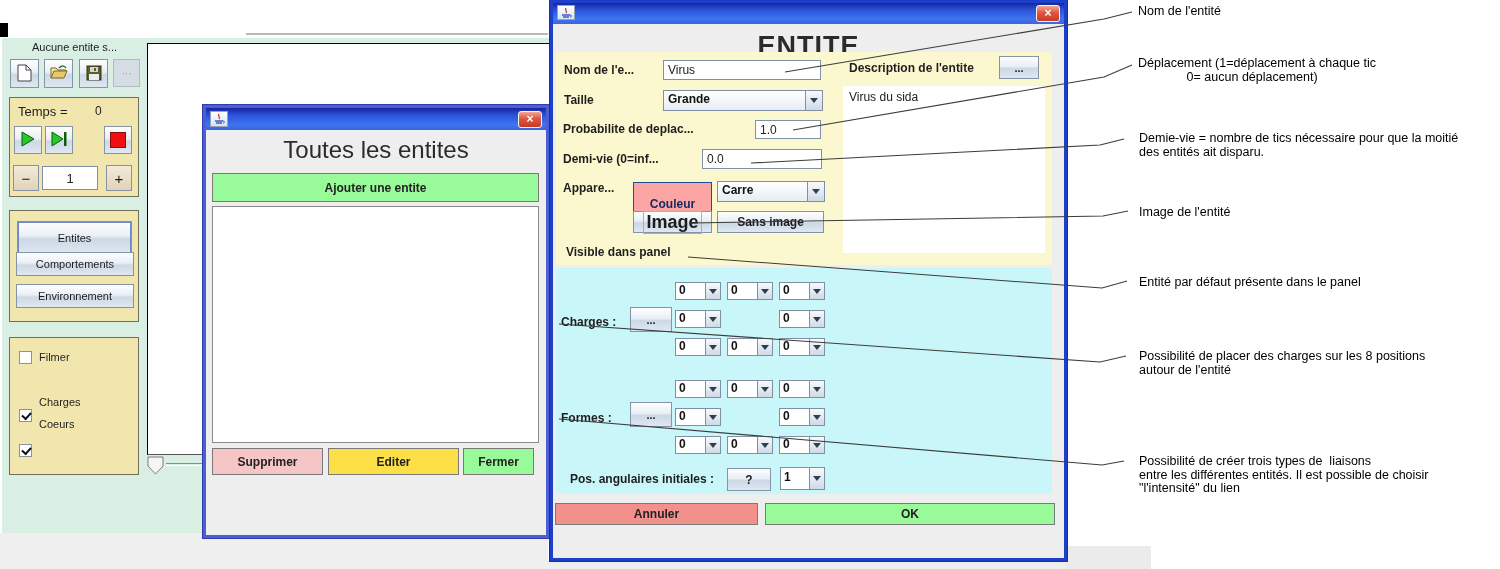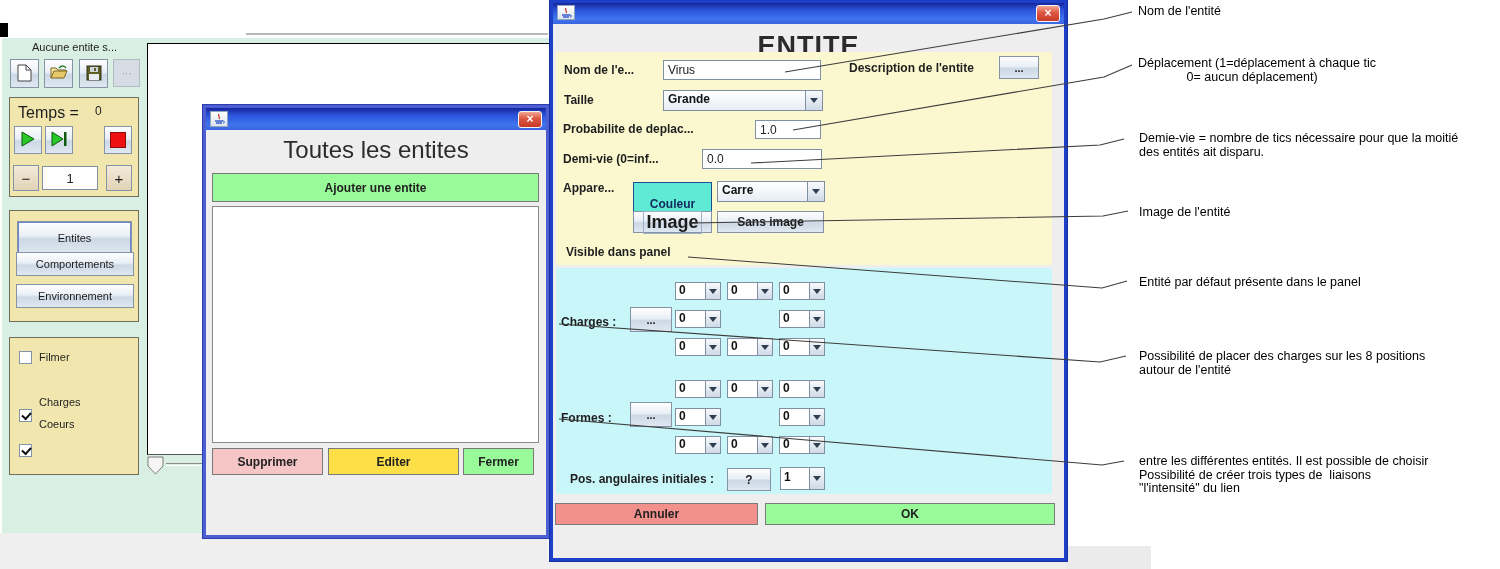--- a/index.html
+++ b/index.html
@@ -106,21 +106,21 @@
           <rect x="4" y="2" width="8" height="5" fill="#cfd6de"></rect>
           <rect x="8" y="3" width="2" height="3" fill="#5d5d24"></rect>
           <rect x="3" y="9" width="10" height="6" fill="#e9edf2"></rect>
         </svg></span>
   </div>
   <div class="abs jbtn disabled" style="left:113px;top:59px;width:27px;height:28px;font-size:10px;">
     <span style="color:#9aa2ab;">···</span>
   </div>
 
   <div class="abs panel" style="left: 9px; top: 97px; width: 130px; height: 100px; background-color: rgb(241, 231, 174);"></div>
-  <div class="abs plain" style="left:18px;top:104px;font-size:16px;">Temps =</div>
+  <div class="abs plain" style="left:18px;top:104px;font-size:13px;">Temps =</div>
   <div class="abs plain" style="left:95px;top:104px;font-size:12px;">0</div>
   <div class="abs jbtn" style="left:14px;top:126px;width:28px;height:28px;">
     <span><svg width="18" height="18">
           <path d="M3,2 L15,9 L3,16 z" fill="#28c828" stroke="#0f5a0f"></path>
         </svg></span>
   </div>
   <div class="abs jbtn" style="left:45px;top:126px;width:28px;height:28px;">
     <span><svg width="18" height="18">
           <path d="M2,2 L13,9 L2,16 z" fill="#28c828" stroke="#0f5a0f"></path>
           <rect x="14" y="2" width="2.5" height="14" fill="#0f5a0f"></rect>
@@ -187,35 +187,38 @@
     <div class="a">
         <span class="tri"></span>
       </div>
   </div>
   <div class="abs label" style="left:564px;top:93px;">Taille</div>
   <div class="abs label" style="left:563px;top:122px;">Probabilite de deplac...</div>
   <input class="abs jinput" style="left: 755px; top: 120px; width: 66px; height: 19px;" value="1.0">
   <div class="abs label" style="left:563px;top:152px;">Demi-vie (0=inf...</div>
   <input class="abs jinput" style="left: 702px; top: 149px; width: 120px; height: 20px;" value="0.0">
   <div class="abs label" style="left:563px;top:181px;">Appare...</div>
-  <div class="abs flatbtn" style="left: 633px; top: 182px; width: 79px; height: 44px; color: rgb(18, 42, 92); border-color: rgb(29, 77, 150); background-color: #5eead4;">Couleur</div>
+  <div class="abs flatbtn" style="left: 633px; top: 182px; width: 79px; height: 44px; color: rgb(18, 42, 92); border-color: rgb(29, 77, 150); background-color: #fca5a5;">Couleur</div>
   <div class="abs combo" style="left:717px;top:181px;width:108px;height:21px;">
     <div class="v">Carre</div>
     <div class="a">
         <span class="tri"></span>
       </div>
   </div>
   <div class="abs jbtn bold" style="left:633px;top:211px;width:79px;height:22px;font-size:18px;">
     <span style="box-shadow:0 0 0 1px #9fb1c6;padding:0 2px;">Image</span>
   </div>
   <div class="abs jbtn bold" style="left:717px;top:211px;width:107px;height:22px;font-size:12px;">Sans image</div>
   <div class="abs label" style="left:566px;top:245px;">Visible dans panel</div>
   <div class="abs jcheck checked" style="left:676px;top:243px;"></div>
   <div class="abs label" style="left:849px;top:61px;">Description de l'entite</div>
   <div class="abs jbtn bold" style="left:999px;top:56px;width:40px;height:23px;">...</div>
+  <div class="abs" style="left:843px;top:86px;width:202px;height:167px;background:#fff;font-size:12px;color:#222;padding:4px 6px;">
+    <span>Virus du sida</span>
+  </div>
 
   <div class="abs" style="left: 556px; top: 268px; width: 496px; height: 226px; background-color: rgb(201, 246, 248);"></div>
 
   <div class="abs label" style="left:561px;top:315px;">Charges :</div>
   <div class="abs jbtn bold" style="left:630px;top:307px;width:42px;height:25px;">...</div>
   <div class="abs mini" style="left:675px;top:282px;">
       <div class="v">0</div>
       <div class="a">
         <span class="tri"></span>
       </div>
@@ -325,21 +328,21 @@
 
   <div class="abs flatbtn" style="left: 555px; top: 503px; width: 203px; height: 22px; background-color: rgb(242, 145, 140);">Annuler</div>
   <div class="abs flatbtn" style="left: 765px; top: 503px; width: 290px; height: 22px; background-color: rgb(152, 250, 152);">OK</div>
 
   <div class="abs ann" style="left:1138px;top:5px;"><div>Nom de l'entité</div></div>
   <div class="abs ann" style="left:1138px;top:57px;"><div>Déplacement (1=déplacement à chaque tic</div><div>              0= aucun déplacement)</div></div>
   <div class="abs ann" style="left:1139px;top:132px;"><div>Demie-vie = nombre de tics nécessaire pour que la moitié</div><div>des entités ait disparu.</div></div>
   <div class="abs ann" style="left:1139px;top:206px;"><div>Image de l'entité</div></div>
   <div class="abs ann" style="left:1139px;top:276px;"><div>Entité par défaut présente dans le panel</div></div>
   <div class="abs ann" style="left:1139px;top:350px;"><div>Possibilité de placer des charges sur les 8 positions</div><div>autour de l'entité</div></div>
-  <div class="abs ann" style="left:1139px;top:455px;"><div>entre les différentes entités. Il est possible de choisir</div><div>Possibilité de créer trois types de  liaisons</div><div>"l'intensité" du lien</div></div>
+  <div class="abs ann" style="left:1139px;top:455px;"><div>Possibilité de créer trois types de  liaisons</div><div>entre les différentes entités. Il est possible de choisir</div><div>"l'intensité" du lien</div></div>
 
   <svg class="overlay" width="1500" height="569">
     <g fill="none" stroke="#3c3c3c" stroke-width="1.1">
       <polyline points="785,72 1104,19 1132,12"></polyline>
       <polyline points="793,130 1104,77 1132,65"></polyline>
       <polyline points="751,163 1100,145 1124,139"></polyline>
       <polyline points="691,223 1103,216 1128,211"></polyline>
       <polyline points="688,257 1102,288 1127,281"></polyline>
       <polyline points="559,324 1100,362 1126,356"></polyline>
       <polyline points="559,419 1102,465 1124,461"></polyline>

